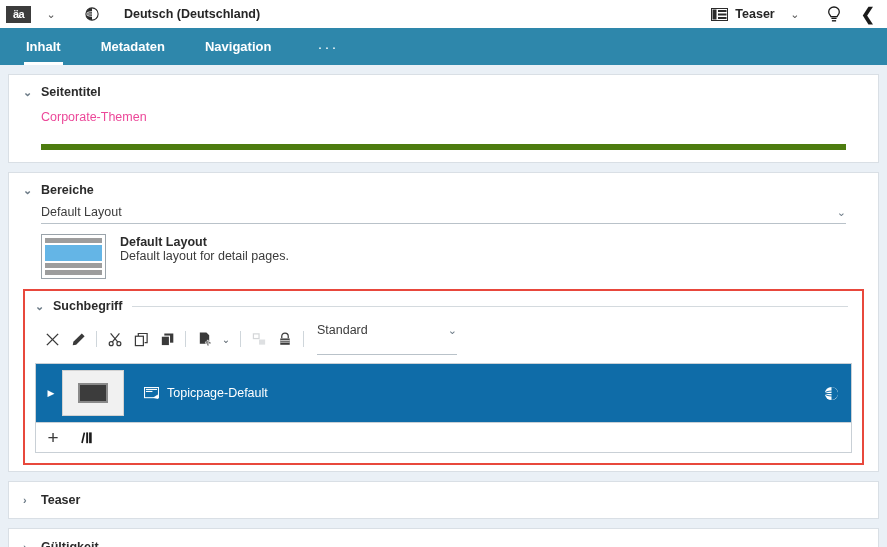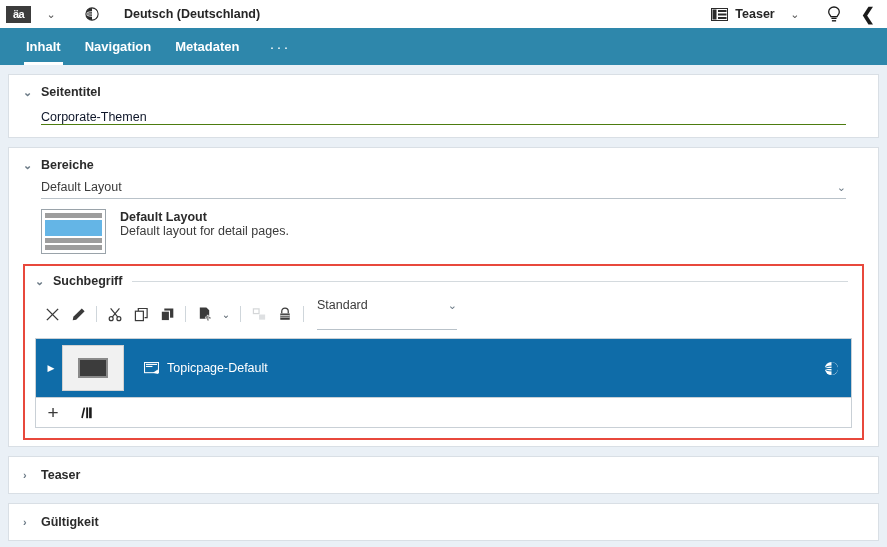--- a/index.html
+++ b/index.html
@@ -42,21 +42,21 @@
   .seite-label { font-size: 12.5px; color: #262626; font-weight: 700; }
   .bulb { margin-left: 22px; display: inline-flex; align-items: center; cursor: pointer;}
   .chev-left {
     margin-left: 20px; margin-right: 2px; color: #1b1b1b;
     font-size: 17px; font-weight: bold; cursor: pointer; line-height: 1;
   }
 
   
   .tabbar {
     height: 37px; background: #2e87ab;
-    display: flex; align-items: stretch; padding-left: 14px;
+    display: flex; align-items: stretch; padding-left: 14px; gap: 16px;
   }
   .tab {
     display: flex; align-items: center; padding: 0 12px;
     color: #ffffff; font-size: 13px; font-weight: bold;
     position: relative; cursor: pointer;
   }
   .tab.active::after {
     content: ""; position: absolute; left: 10px; right: 10px; bottom: 0;
     height: 3px; background: #ffffff;
   }
@@ -87,24 +87,24 @@
     font-size: 12.5px; font-weight: bold; color: #2b2b2b;
     cursor: pointer;
   }
   .chev {
     width: 14px; color: #6b7a86; font-size: 11px;
     display: inline-block; text-align: left; margin-right: 4px;
   }
 
   .field-row { margin-top: 8px; padding-left: 18px; }
   .txtline {
-    font-size: 12.5px; color: #0f172a;
-    border: none; border-bottom: 1px solid #4d7c0f;
+    font-size: 12.5px; color: #ec4899;
+    border: none; border-bottom: 6px solid #4d7c0f;
     width: calc(100% - 18px);
-    padding: 2px 0 0 0; background: transparent;
+    padding: 2px 0 20px 0; background: transparent;
     outline: none; font-family: "Liberation Sans", sans-serif;
   }
   .select-line {
     display: flex; align-items: flex-end;
     border-bottom: 1px solid #b9c2c9;
     width: calc(100% - 18px);
     padding-bottom: 4px; cursor: pointer;
   }
   .select-line .val { font-size: 12.5px; color: #3b3b3b; }
   .select-line .sc { margin-left: auto; color: #6b7a86; font-size: 11px; }
@@ -242,24 +242,24 @@
     </span>
     <span class="chev-left">❮</span>
   </div>
 </div>
 
 <div class="tabbar">
   <div class="tab active">
     <span>Inhalt</span>
   </div>
   <div class="tab">
+    <span>Metadaten</span>
+  </div>
+  <div class="tab">
     <span>Navigation</span>
-  </div>
-  <div class="tab">
-    <span>Metadaten</span>
   </div>
   <div class="tab-dots">···</div>
 </div>
 
 <div class="content">
 
   <div class="panel">
     <div class="panel-inner">
       <div class="sec-head">
         <span class="chev">⌄</span>

